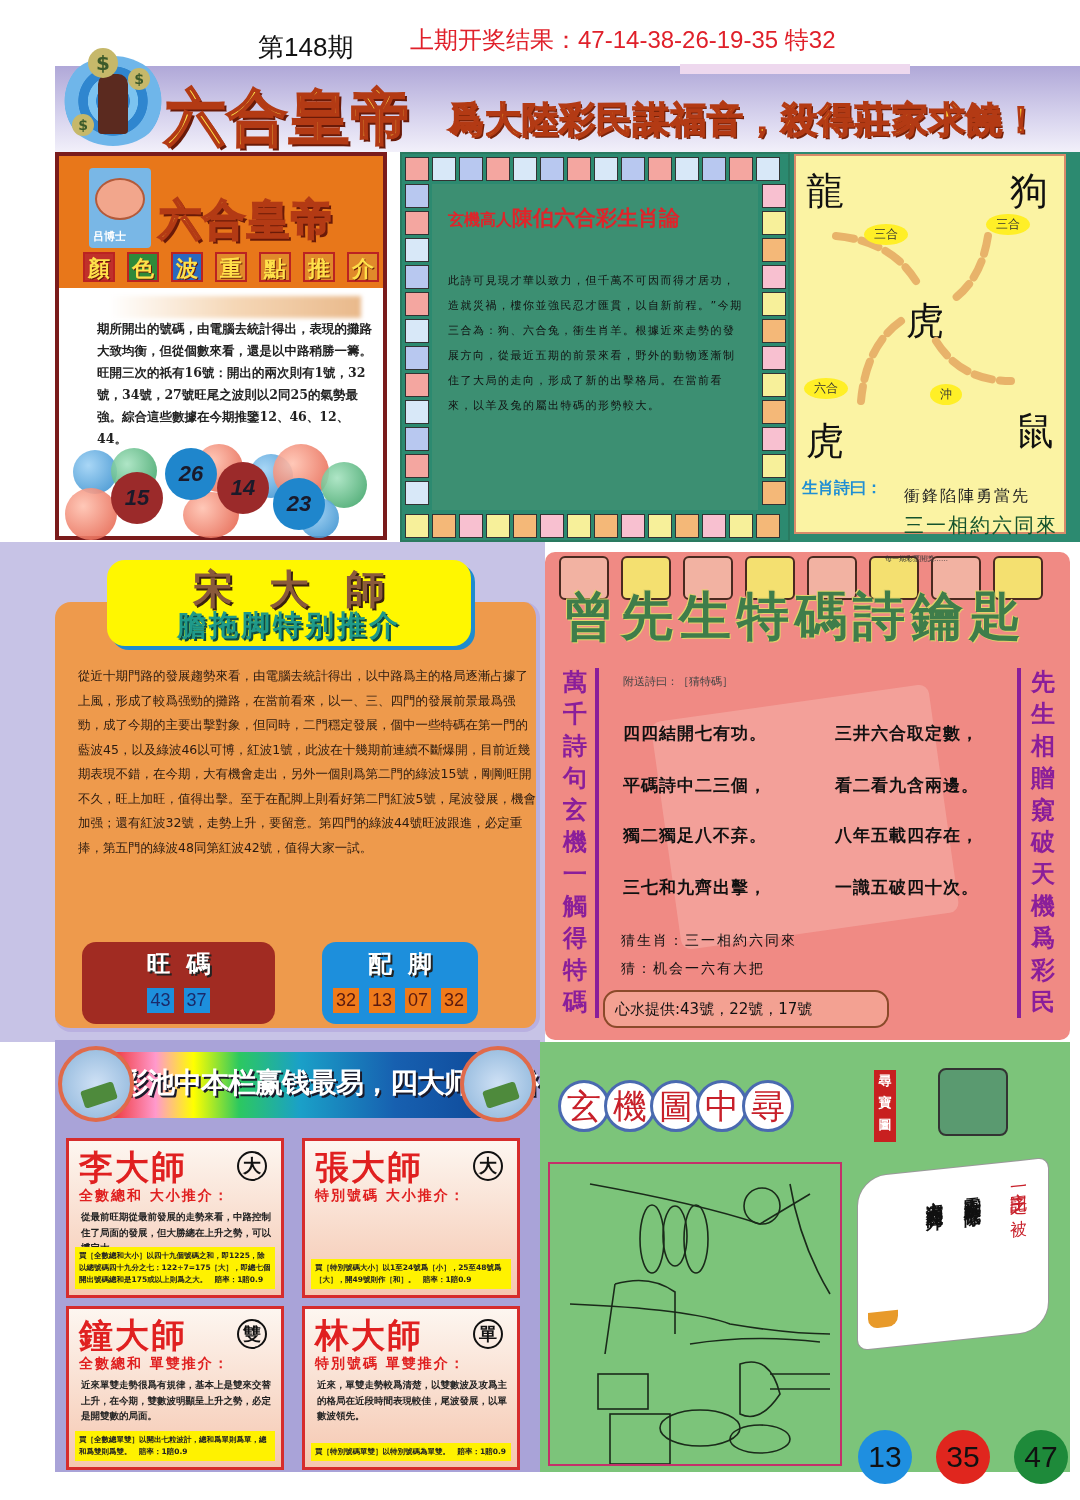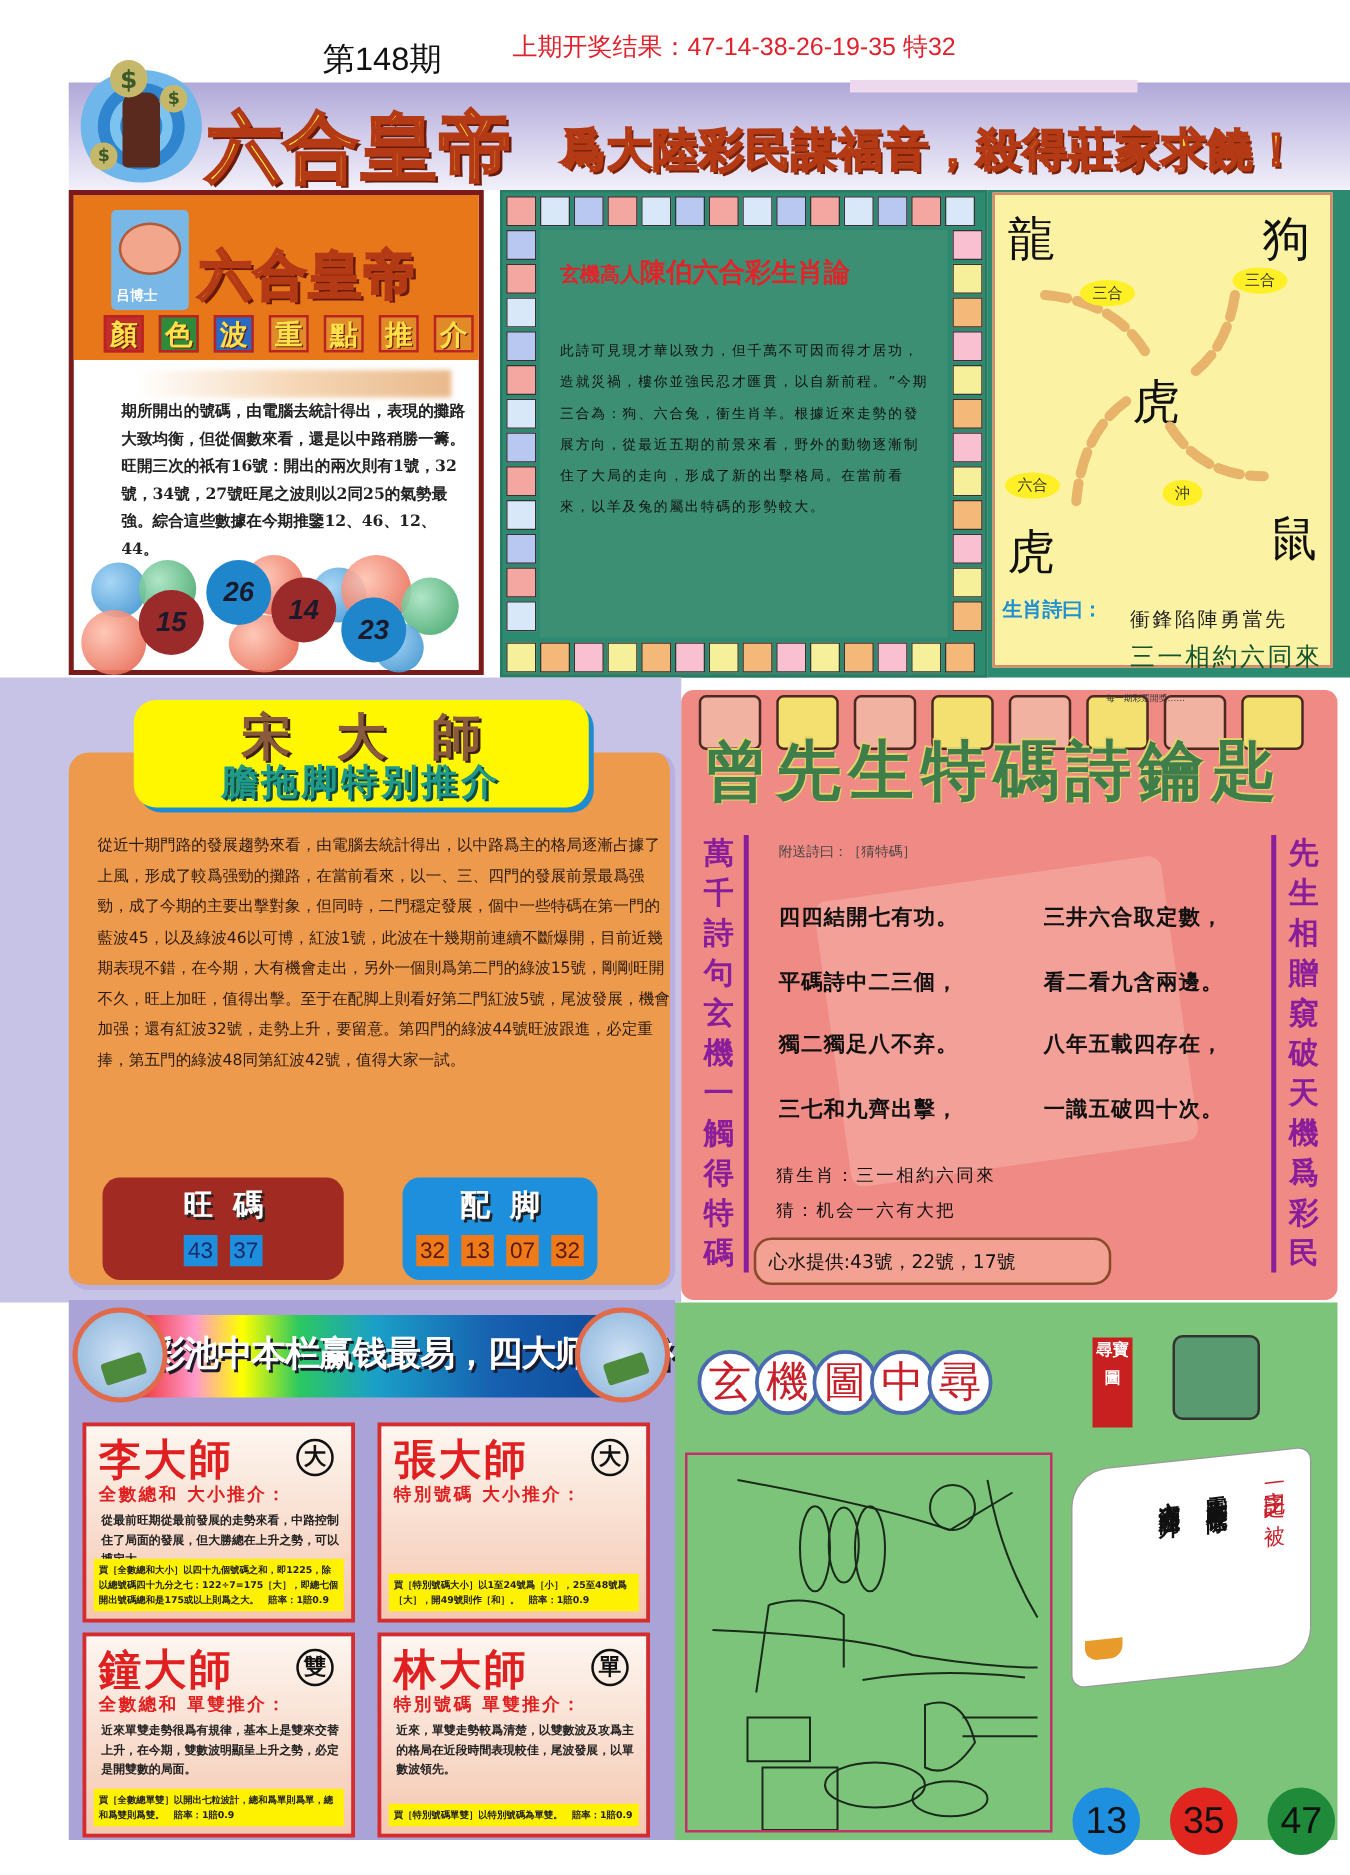--- a/index.html
+++ b/index.html
@@ -3,21 +3,21 @@
 <meta charset="utf-8">
 <style>
   * { box-sizing: border-box; margin: 0; padding: 0; }
   html, body { width: 1080px; height: 1500px; background: #ffffff; overflow: hidden; }
   body { font-family: "DejaVu Sans", sans-serif; position: relative; }
 
   .abs { position: absolute; }
 
   
   #issue { left: 258px; top: 30px; font-size: 26px; color: #111; font-family: "Liberation Sans", sans-serif; }
-  #last-result { left: 410px; top: 24px; font-size: 20px; color: #e0202a; font-family: "Liberation Sans", sans-serif; }
+  #last-result { left: 410px; top: 24px; font-size: 24px; color: #e0202a; font-family: "Liberation Sans", sans-serif; }
   #banner { left: 55px; top: 66px; width: 1025px; height: 86px;
     background: linear-gradient(180deg, #b0a8d8 0%, #d8d4ee 60%, #f2f0fa 100%); }
   #banner-pink { left: 680px; top: 64px; width: 230px; height: 10px; background: #eed8ee; }
   #logo { left: 58px; top: 26px; width: 110px; height: 120px; }
   #logo .ring { position:absolute; left: 3px; top: 30px; width: 104px; height: 90px; border-radius: 50%;
     background: radial-gradient(circle, #6fb6ea 0 12%, #2f86cf 13% 24%, #7cc3f0 25% 36%, #2f86cf 37% 50%, #6fb6ea 51% 70%, rgba(0,0,0,0) 71%); }
   #logo .man { position:absolute; left: 40px; top: 48px; width: 30px; height: 60px; background:#5b2a1f; border-radius: 10px 10px 4px 4px; }
   #logo .bag { position:absolute; width: 30px; height: 30px; border-radius: 50%; background:#c6b86a; color:#3c5a2a; font-weight:bold; text-align:center; line-height:30px; font-size:20px; }
   .title-big { font-family: "DejaVu Sans", sans-serif; font-weight: bold; color: #ffe94d;
     -webkit-text-stroke: 2px #b33a14; text-shadow: 3px 3px 0 #6a1a08; letter-spacing: 2px; }
@@ -98,21 +98,21 @@
   .master .name { position:absolute; left: 10px; top: 4px; font-size: 34px; font-weight:bold; color: #e02020; letter-spacing: 2px; }
   .master .circle { position:absolute; right: 14px; top: 10px; width: 30px; height: 30px; border: 2.5px solid #111; border-radius: 50%; text-align:center; line-height:26px; font-size: 18px; font-weight:bold; color:#111; }
   .master .sub { position:absolute; left: 10px; top: 46px; font-size: 14px; font-weight:bold; color: #e02020; letter-spacing: 2px; }
   .master .body { position:absolute; left: 12px; top: 68px; width: 192px; font-size: 9.5px; font-weight: bold; color:#222; line-height: 15.5px; }
   .master .foot { position:absolute; left: 6px; right: 6px; bottom: 6px; background: #fff200; font-size: 7.5px; color:#222; padding: 3px 4px; line-height: 12px; font-weight: bold; }
 
   
   #panel-br { left: 540px; top: 1042px; width: 530px; height: 430px; background: #7cc47a; }
   #br-title { position:absolute; left: 24px; top: 38px; display:flex; }
   #br-title span { width: 52px; height: 52px; border-radius: 50%; background: #fff; border: 3px solid #4a6ab0; margin-left: -6px; text-align: center; line-height: 46px; font-size: 34px; color: #c8202a; font-family: "DejaVu Serif", serif; }
-  #br-treasure { position:absolute; left: 334px; top: 28px; width: 32px; height: 72px; background:#c82020; color:#fff; font-size: 13px; line-height: 22px; text-align:center; font-weight:bold; }
+  #br-treasure { position:absolute; left: 334px; top: 28px; width: 22px; height: 72px; background:#c82020; color:#fff; font-size: 13px; line-height: 22px; text-align:center; font-weight:bold; }
   #br-icon { position:absolute; left: 398px; top: 26px; width: 70px; height: 68px; border: 2px solid #333; border-radius: 8px; background: #5a9a70; }
   #br-pic { position:absolute; left: 8px; top: 120px; width: 294px; height: 304px; border: 2.5px solid #c4306a; }
   #br-scroll { position:absolute; left: 318px; top: 126px; width: 190px; height: 172px; background: #fff; border-radius: 28px 10px 28px 10px; transform: skewY(-6deg); box-shadow: 0 0 0 1px #999; }
   .scroll-col { position:absolute; writing-mode: vertical-rl; font-size: 17px; font-weight: bold; color: #111; letter-spacing: 2px; }
   #br-balls { position:absolute; left: 318px; top: 388px; display:flex; gap: 24px; }
   #br-balls span { display:inline-block; width: 54px; height: 54px; border-radius: 50%; text-align:center; line-height: 54px; font-size: 30px; color:#111; font-family: "Liberation Sans", sans-serif; }
 </style>
 </head>
 <body>
 

